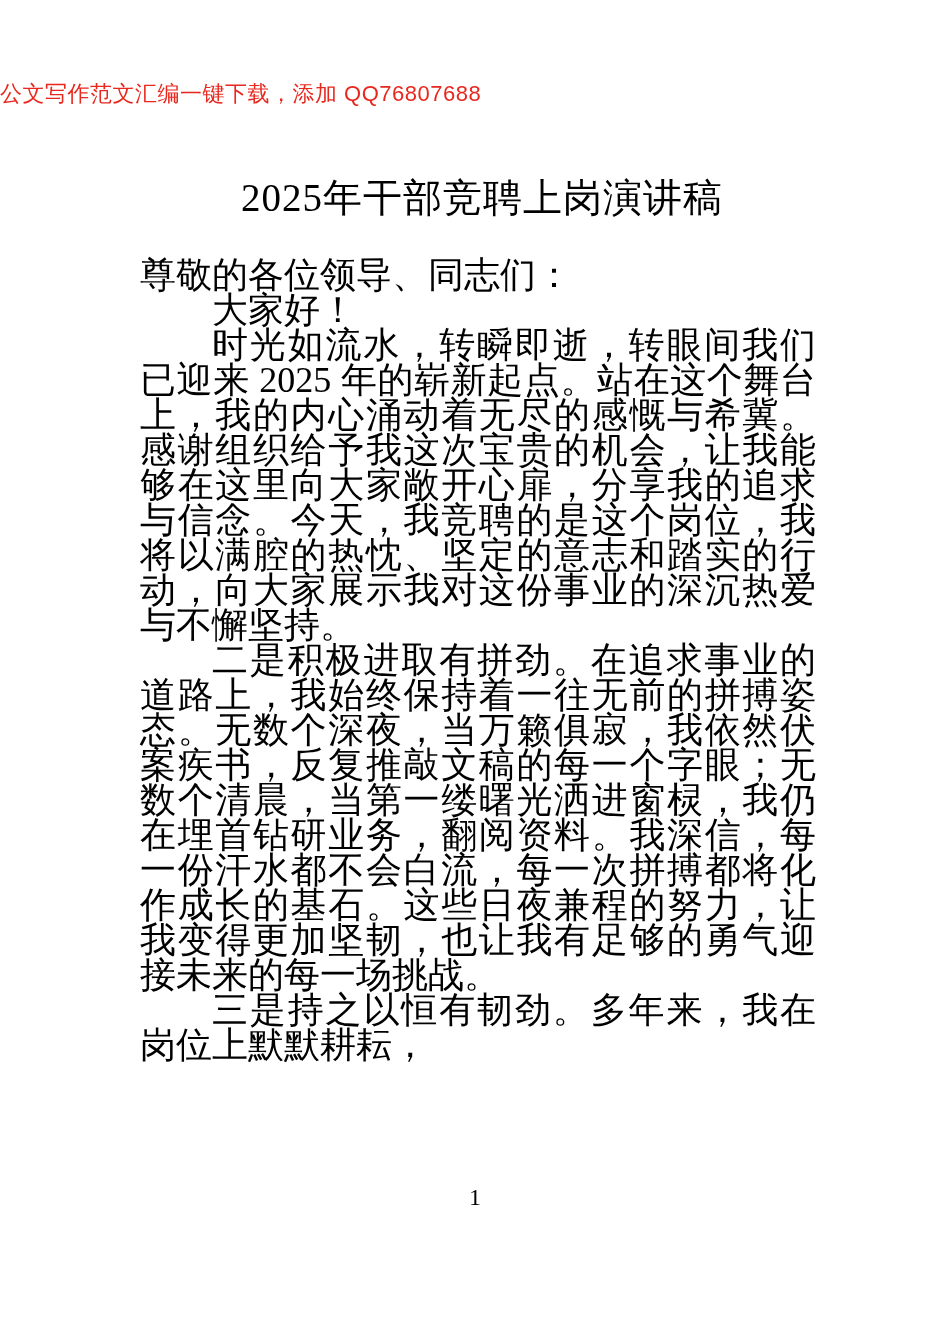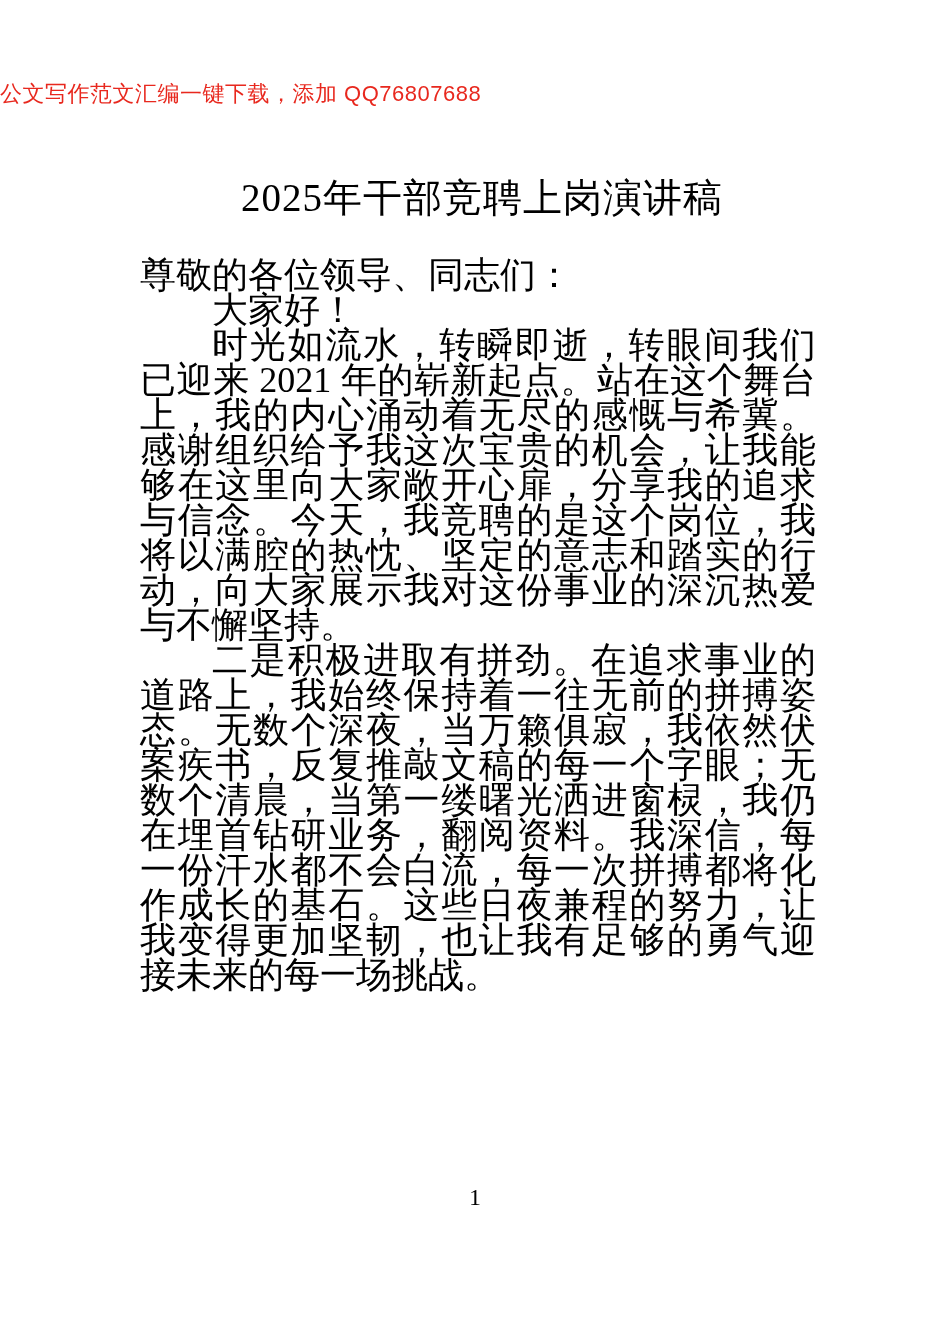--- a/index.html
+++ b/index.html
@@ -72,19 +72,20 @@
 
 <div class="page">
 
   <div class="header-notice">公文写作范文汇编一键下载，添加 QQ76807688</div>
 
   <h1 class="doc-title">2025年干部竞聘上岗演讲稿</h1>
 
   <div class="doc-body">
     <p>尊敬的各位领导、同志们：</p>
     <p class="indent">大家好！</p>
-    <p class="indent">时光如流水，转瞬即逝，转眼间我们已迎来 2021 年的崭新起点。站在这个舞台上，我的内心涌动着无尽的感慨与希冀。感谢组织给予我这次宝贵的机会，让我能够在这里向大家敞开心扉，分享我的追求与信念。今天，我竞聘的是这个岗位，我将以满腔的热忱、坚定的意志和踏实的行动，向大家展示我对这份事业的深沉热爱与不懈坚持。</p>
+    <p class="indent">时光如流水，转瞬即逝，转眼间我们已迎来 2025 年的崭新起点。站在这个舞台上，我的内心涌动着无尽的感慨与希冀。感谢组织给予我这次宝贵的机会，让我能够在这里向大家敞开心扉，分享我的追求与信念。今天，我竞聘的是这个岗位，我将以满腔的热忱、坚定的意志和踏实的行动，向大家展示我对这份事业的深沉热爱与不懈坚持。</p>
     <p class="indent">二是积极进取有拼劲。在追求事业的道路上，我始终保持着一往无前的拼搏姿态。无数个深夜，当万籁俱寂，我依然伏案疾书，反复推敲文稿的每一个字眼；无数个清晨，当第一缕曙光洒进窗棂，我仍在埋首钻研业务，翻阅资料。我深信，每一份汗水都不会白流，每一次拼搏都将化作成长的基石。这些日夜兼程的努力，让我变得更加坚韧，也让我有足够的勇气迎接未来的每一场挑战。</p>
+    <p class="indent">三是持之以恒有韧劲。多年来，我在岗位上默默耕耘，</p>
   </div>
 
   <div class="page-number">1</div>
 
 </div>
 
 </body></html>

